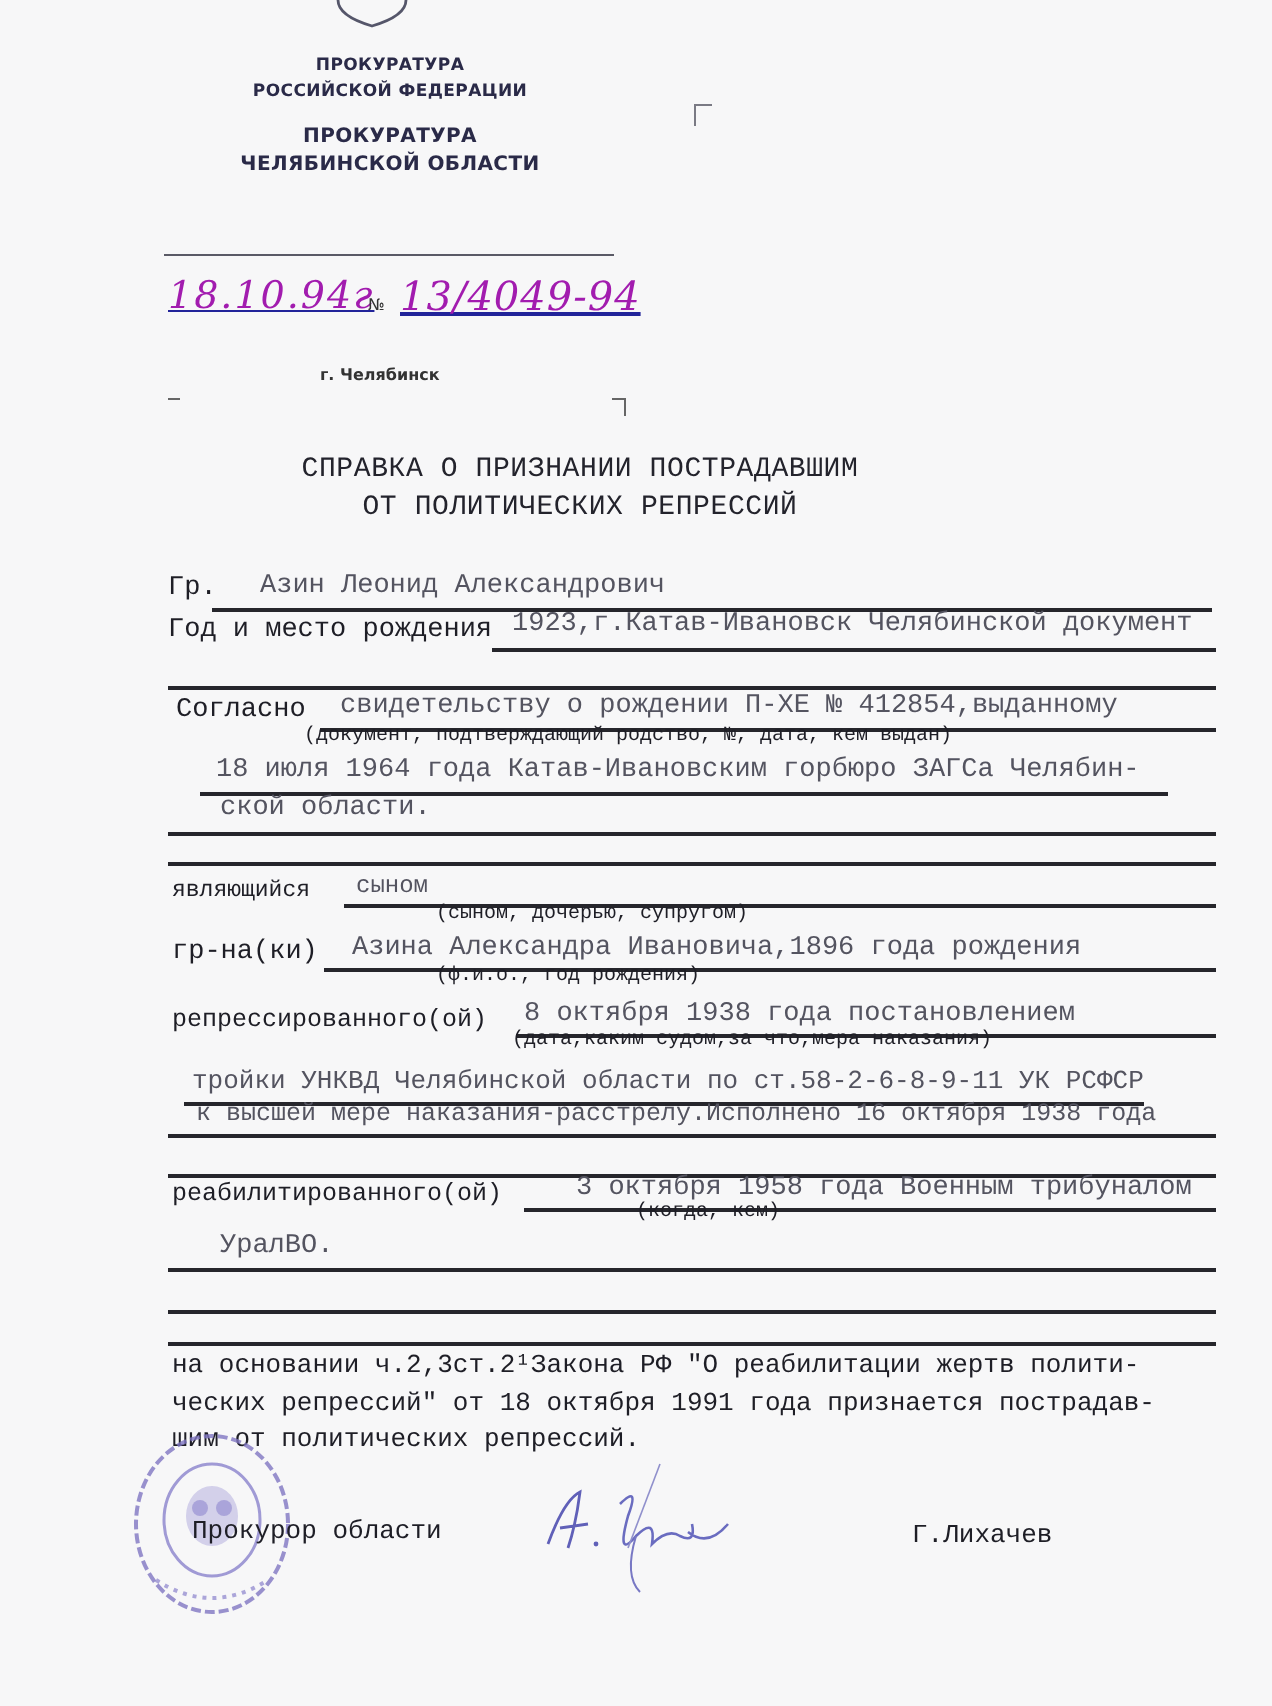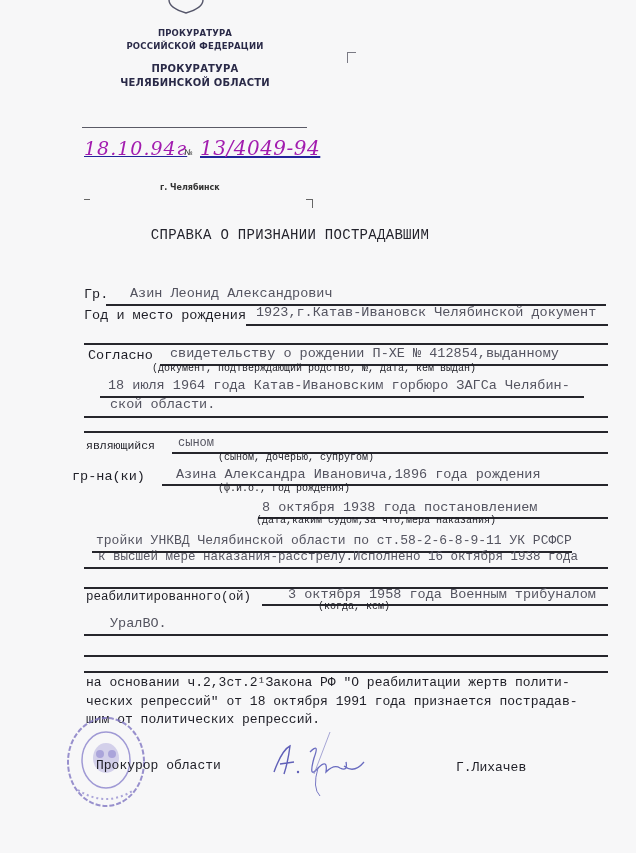--- a/index.html
+++ b/index.html
@@ -43,20 +43,21 @@
   <div class="rule" style="left:82px; top:127px; width:225px; height:1.2px; background:#5a5a66;"></div>
   <div class="abs hand" style="left:84px; top:137px; font-size:19px; letter-spacing:1px;">18.10.94г</div>
   <div class="abs" style="left:184px; top:148px; font-family:'DejaVu Sans',sans-serif; font-size:8px; color:#333;">№</div>
   <div class="abs hand" style="left:200px; top:136px; font-size:20px; letter-spacing:0.5px;">13/4049-94</div>
   <div class="abs" style="left:160px; top:183px; font-family:'DejaVu Sans',sans-serif; font-weight:bold; font-size:8px; color:#333;">г. Челябинск</div>
 
   <div class="abs" style="left:84px; top:199px; width:6px; height:8px; border-top:1.2px solid #666;"></div>
   <div class="abs" style="left:306px; top:199px; width:6px; height:8px; border-top:1.2px solid #666; border-right:1.2px solid #666;"></div>
 
   <div class="abs title" style="left:120px; top:227px; width:340px;">СПРАВКА О ПРИЗНАНИИ ПОСТРАДАВШИМ</div>
+  <div class="abs title" style="left:120px; top:246px; width:340px;">ОТ ПОЛИТИЧЕСКИХ РЕПРЕССИЙ</div>
 
   <div class="abs lbl" style="left:84px; top:287px;">Гр.</div>
   <div class="abs typed" style="left:130px; top:286px;">Азин Леонид Александрович</div>
   <div class="rule" style="left:106px; top:304px; width:500px;"></div>
 
   <div class="abs lbl" style="left:84px; top:308px;">Год и место рождения</div>
   <div class="abs typed" style="left:256px; top:305px;">1923,г.Катав-Ивановск Челябинской документ</div>
   <div class="rule" style="left:246px; top:324px; width:362px;"></div>
   <div class="rule" style="left:84px; top:343px; width:524px;"></div>
 
@@ -68,25 +69,26 @@
   <div class="rule" style="left:100px; top:396px; width:484px;"></div>
   <div class="abs typed" style="left:110px; top:397px;">ской области.</div>
   <div class="rule" style="left:84px; top:416px; width:524px;"></div>
   <div class="rule" style="left:84px; top:431px; width:524px;"></div>
 
   <div class="abs lbl" style="left:86px; top:439px; font-size:11.5px;">являющийся</div>
   <div class="abs typed" style="left:178px; top:436px; font-size:12px;text-align:center;">сыном</div>
   <div class="rule" style="left:172px; top:452px; width:436px;"></div>
   <div class="abs hint" style="left:218px; top:452px;">(сыном, дочерью, супругом)</div>
 
-  <div class="abs lbl" style="left:72px; top:469px;">гр-на(ки)</div>
+  <div class="abs lbl" style="left:86px; top:469px;">гр-на(ки)</div>
   <div class="abs typed" style="left:176px; top:467px;">Азина Александра Ивановича,1896 года рождения</div>
   <div class="rule" style="left:162px; top:484px; width:446px;"></div>
   <div class="abs hint" style="left:218px; top:483px;">(ф.и.о., год рождения)</div>
 
+  <div class="abs lbl" style="left:86px; top:503px; font-size:12.5px;">репрессированного(ой)</div>
   <div class="abs typed" style="left:262px; top:500px;">8 октября 1938 года постановлением</div>
   <div class="rule" style="left:258px; top:517px; width:350px;"></div>
   <div class="abs hint" style="left:256px; top:515px;">(дата,каким судом,за что,мера наказания)</div>
   <div class="abs typed" style="left:96px; top:533px; font-size:13px;">тройки УНКВД Челябинской области по ст.58-2-6-8-9-11 УК РСФСР</div>
   <div class="rule" style="left:92px; top:551px; width:480px;"></div>
   <div class="abs typed" style="left:98px; top:550px; font-size:12.5px;">к высшей мере наказания-расстрелу.Исполнено 16 октября 1938 года</div>
   <div class="rule" style="left:84px; top:567px; width:524px;"></div>
   <div class="rule" style="left:84px; top:587px; width:524px;"></div>
 
   <div class="abs lbl" style="left:86px; top:590px; font-size:12.5px;">реабилитированного(ой)</div>

